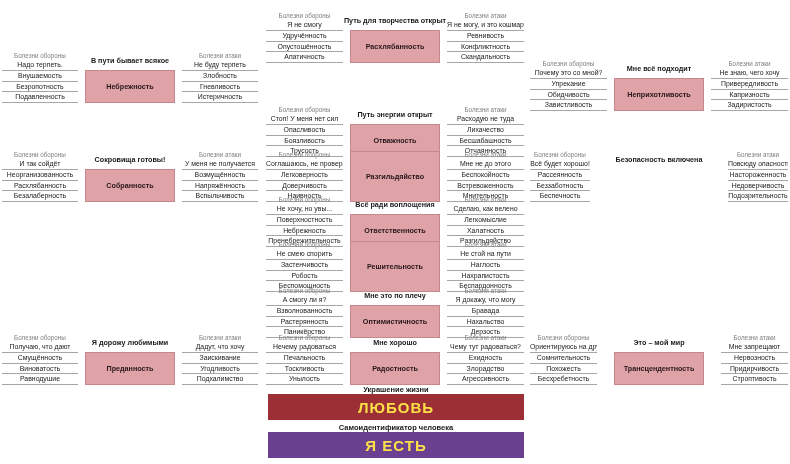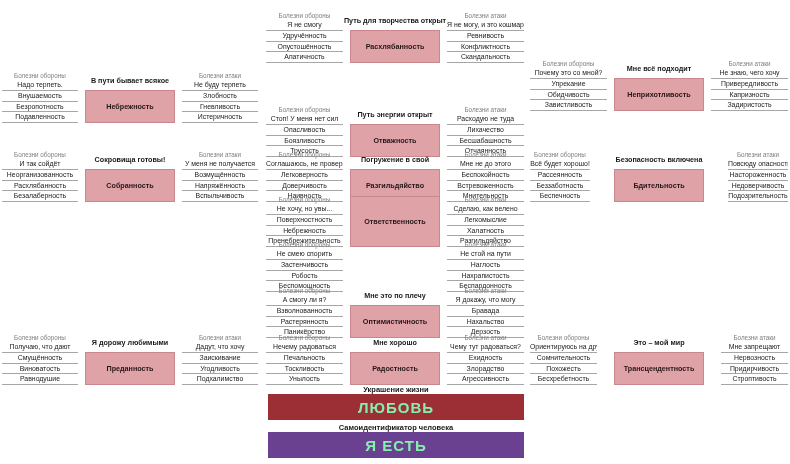--- a/index.html
+++ b/index.html
@@ -16,35 +16,35 @@
   .mid{display:flex;flex-direction:column;}
   .btitle{height:18px;display:flex;align-items:center;justify-content:center;
     font-size:7.2px;font-weight:bold;text-align:right;line-height:8px;white-space:nowrap;}
   .qbox{flex:1;background:var(--qfill);border:1px solid var(--qborder);
     display:flex;align-items:center;justify-content:center;
     font-size:7.2px;font-weight:bold;color:#26171a;text-align:center;}
   .bottom-label{position:absolute;left:268px;width:256px;text-align:center;
     font-size:7.5px;font-weight:bold;line-height:9px;}
   .bigbox{position:absolute;left:268px;width:256px;height:26px;
     display:flex;align-items:center;justify-content:center;
-    color:#86efac;font-size:15px;font-weight:bold;letter-spacing:1px;}
+    color:#fde047;font-size:15px;font-weight:bold;letter-spacing:1px;}
   .love{background:var(--love);}
   .self{background:var(--self);}
 </style>
 </head>
 <body>
 
 <div id="canvas" style="--qfill: #dfa2a7; --qborder: #c9868d; --love: #9c2f36; --self: #6a4191; --line: #a6a6a6;">
 
   <div class="bottom-label" style="top:385px">Украшение жизни</div>
   <div class="bigbox love" style="top:394px">ЛЮБОВЬ</div>
   <div class="bottom-label" style="top:423px">Самоидентификатор человека</div>
   <div class="bigbox self" style="top:432px">Я ЕСТЬ</div>
 
-<div class="block" style="left: 2px; top: 72px; width: 256px;">
+<div class="block" style="left: 2px; top: 52px; width: 256px;">
       <div class="side def">
         <div class="lbl">Болезни обороны</div>
         <div class="phrase">Надо терпеть.</div>
         <div class="items">
           <div class="item">Внушаемость</div>
           <div class="item">Безропотность</div>
           <div class="item">Подавленность</div>
         </div>
       </div>
       <div class="mid">
@@ -161,21 +161,20 @@
       <div class="side def">
         <div class="lbl">Болезни обороны</div>
         <div class="phrase">Соглашаюсь, не проверяя</div>
         <div class="items">
           <div class="item">Легковерность</div>
           <div class="item">Доверчивость</div>
           <div class="item">Наивность</div>
         </div>
       </div>
       <div class="mid">
-        <div class="btitle">Погружение в свой</div>
         <div class="qbox">Разгильдяйство</div>
       </div>
       <div class="side atk">
         <div class="lbl">Болезни атаки</div>
         <div class="phrase">Мне не до этого</div>
         <div class="items">
           <div class="item">Беспокойность</div>
           <div class="item">Встревоженность</div>
           <div class="item">Мнительность</div>
         </div>
@@ -185,20 +184,21 @@
       <div class="side def">
         <div class="lbl">Болезни обороны</div>
         <div class="phrase">Не хочу, но увы...</div>
         <div class="items">
           <div class="item">Поверхностность</div>
           <div class="item">Небрежность</div>
           <div class="item">Пренебрежительность</div>
         </div>
       </div>
       <div class="mid">
+        <div class="btitle">Всё ради воплощения</div>
         <div class="qbox">Ответственность</div>
       </div>
       <div class="side atk">
         <div class="lbl">Болезни атаки</div>
         <div class="phrase">Сделаю, как велено</div>
         <div class="items">
           <div class="item">Легкомыслие</div>
           <div class="item">Халатность</div>
           <div class="item">Разгильдяйство</div>
         </div>
@@ -208,20 +208,21 @@
       <div class="side def">
         <div class="lbl">Болезни обороны</div>
         <div class="phrase">Не смею спорить</div>
         <div class="items">
           <div class="item">Застенчивость</div>
           <div class="item">Робость</div>
           <div class="item">Беспомощность</div>
         </div>
       </div>
       <div class="mid">
+        <div class="qbox">Решительность</div>
       </div>
       <div class="side atk">
         <div class="lbl">Болезни атаки</div>
         <div class="phrase">Не стой на пути</div>
         <div class="items">
           <div class="item">Наглость</div>
           <div class="item">Нахрапистость</div>
           <div class="item">Беспардонность</div>
         </div>
       </div>
@@ -303,21 +304,20 @@
         <div class="lbl">Болезни обороны</div>
         <div class="phrase">Всё будет хорошо!</div>
         <div class="items">
           <div class="item">Рассеянность</div>
           <div class="item">Беззаботность</div>
           <div class="item">Беспечность</div>
         </div>
       </div>
       <div class="mid">
         <div class="btitle">Безопасность включена</div>
-        <div class="qbox">Бдительность</div>
       </div>
       <div class="side atk">
         <div class="lbl">Болезни атаки</div>
         <div class="phrase">Повсюду опасности</div>
         <div class="items">
           <div class="item">Настороженность</div>
           <div class="item">Недоверчивость</div>
           <div class="item">Подозрительность</div>
         </div>
       </div>

